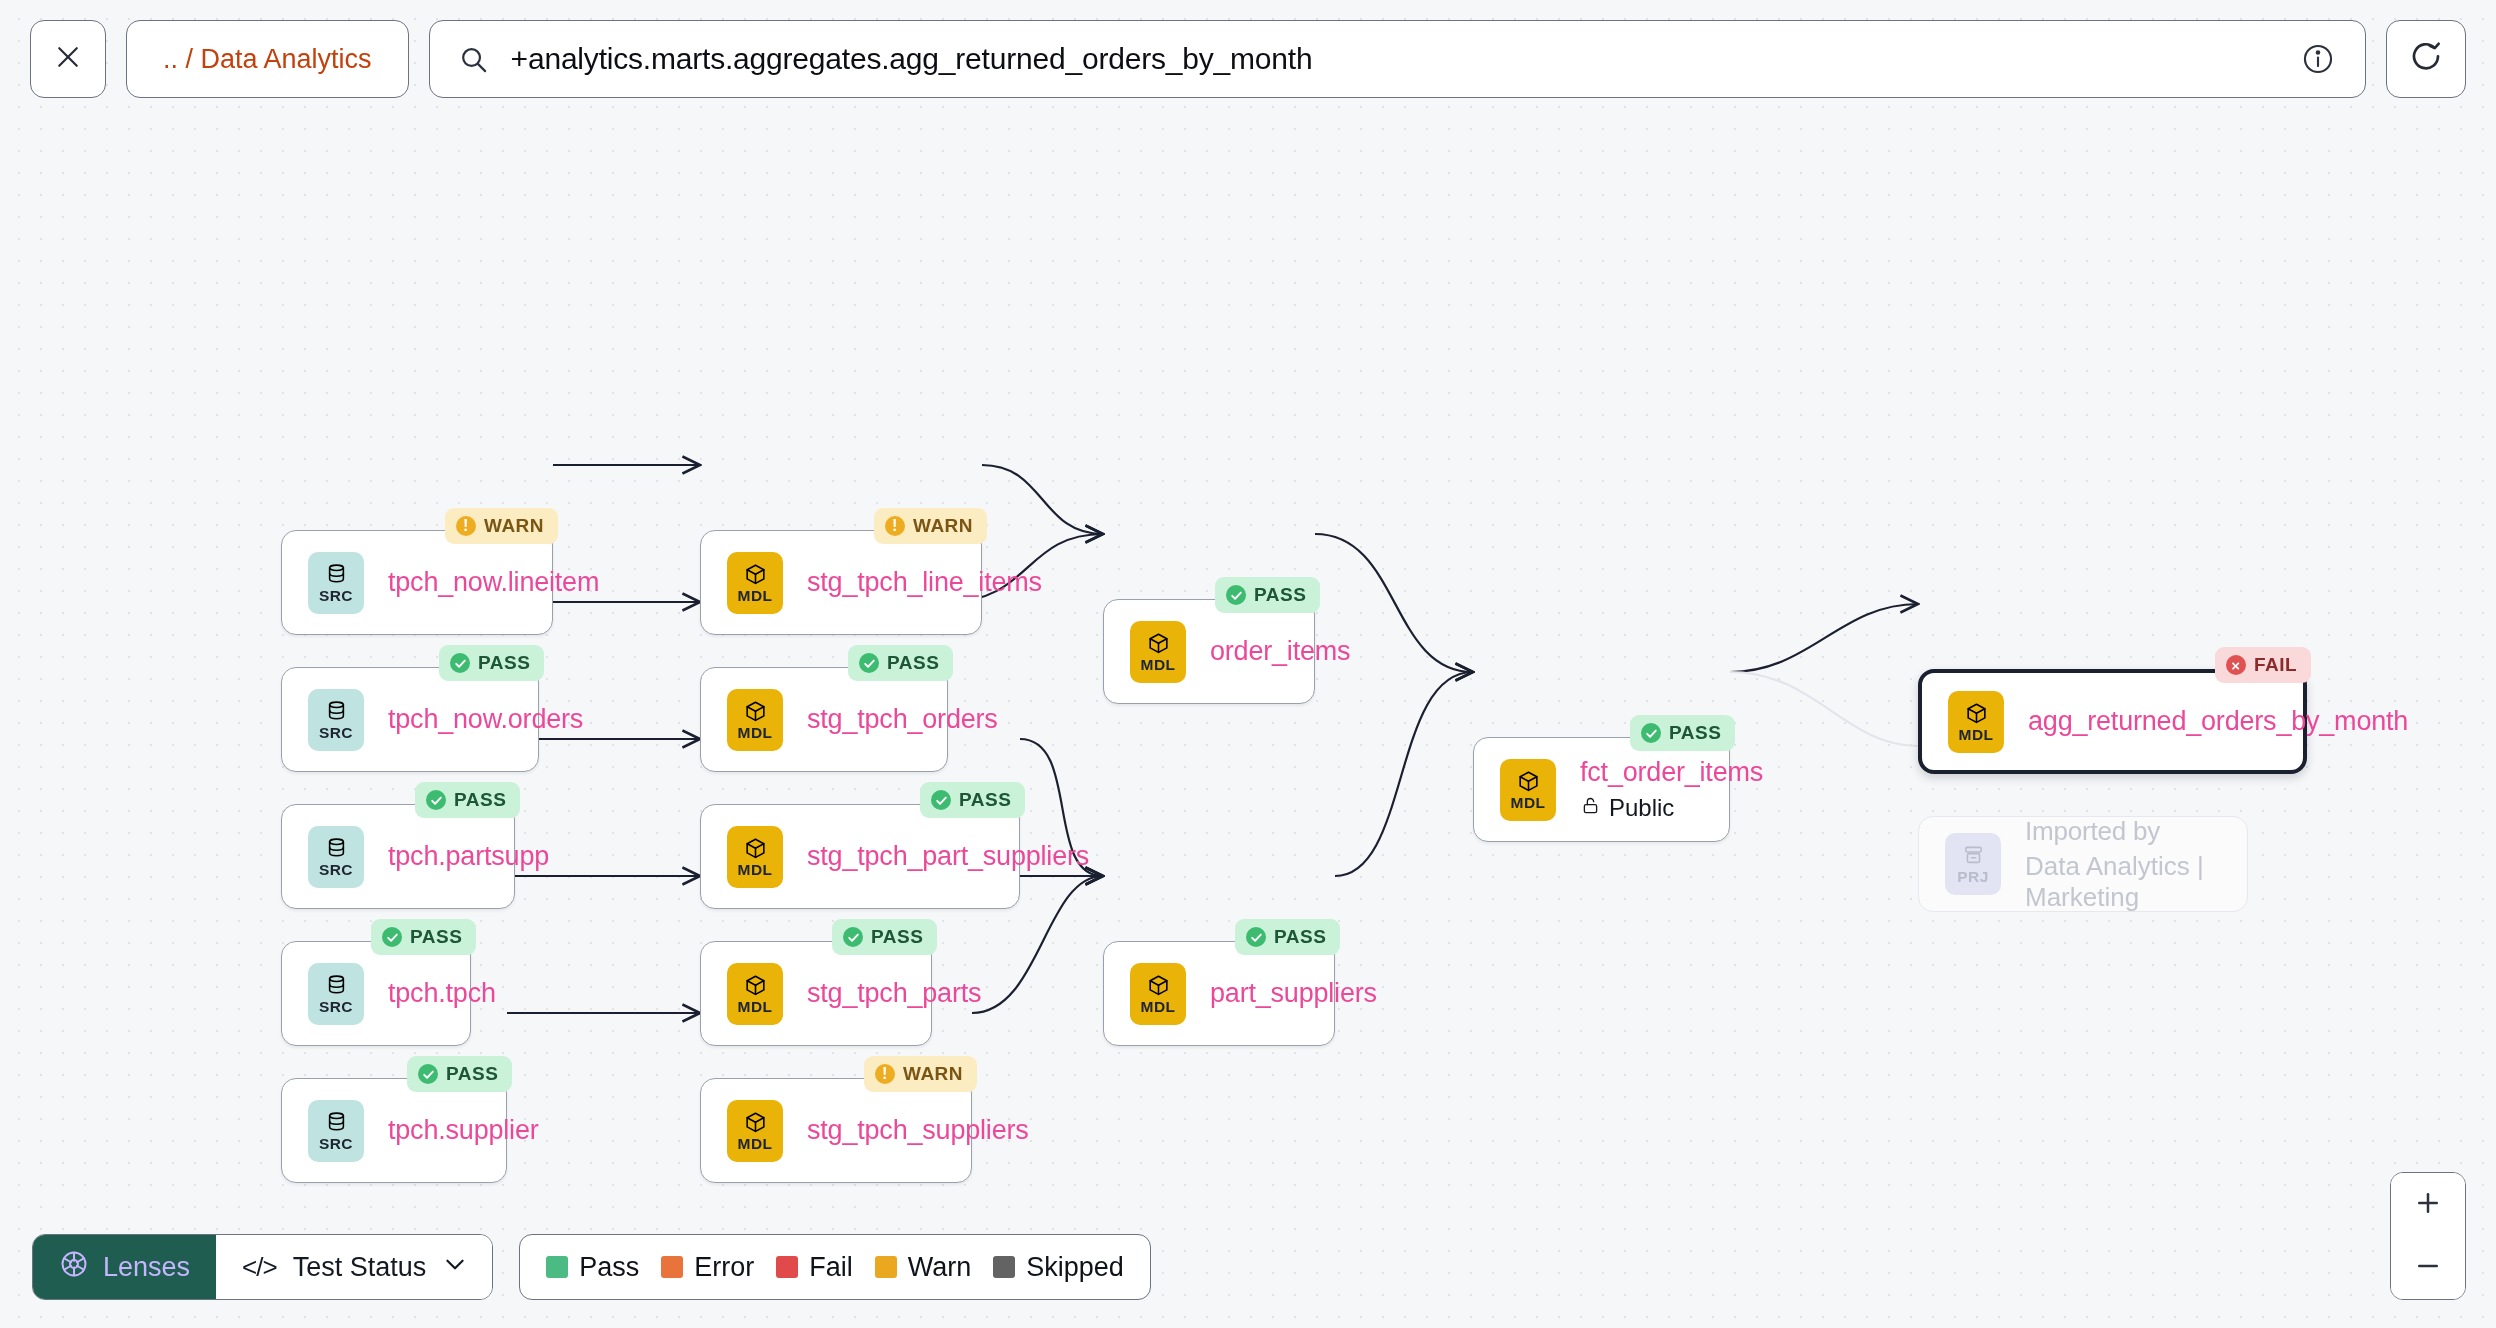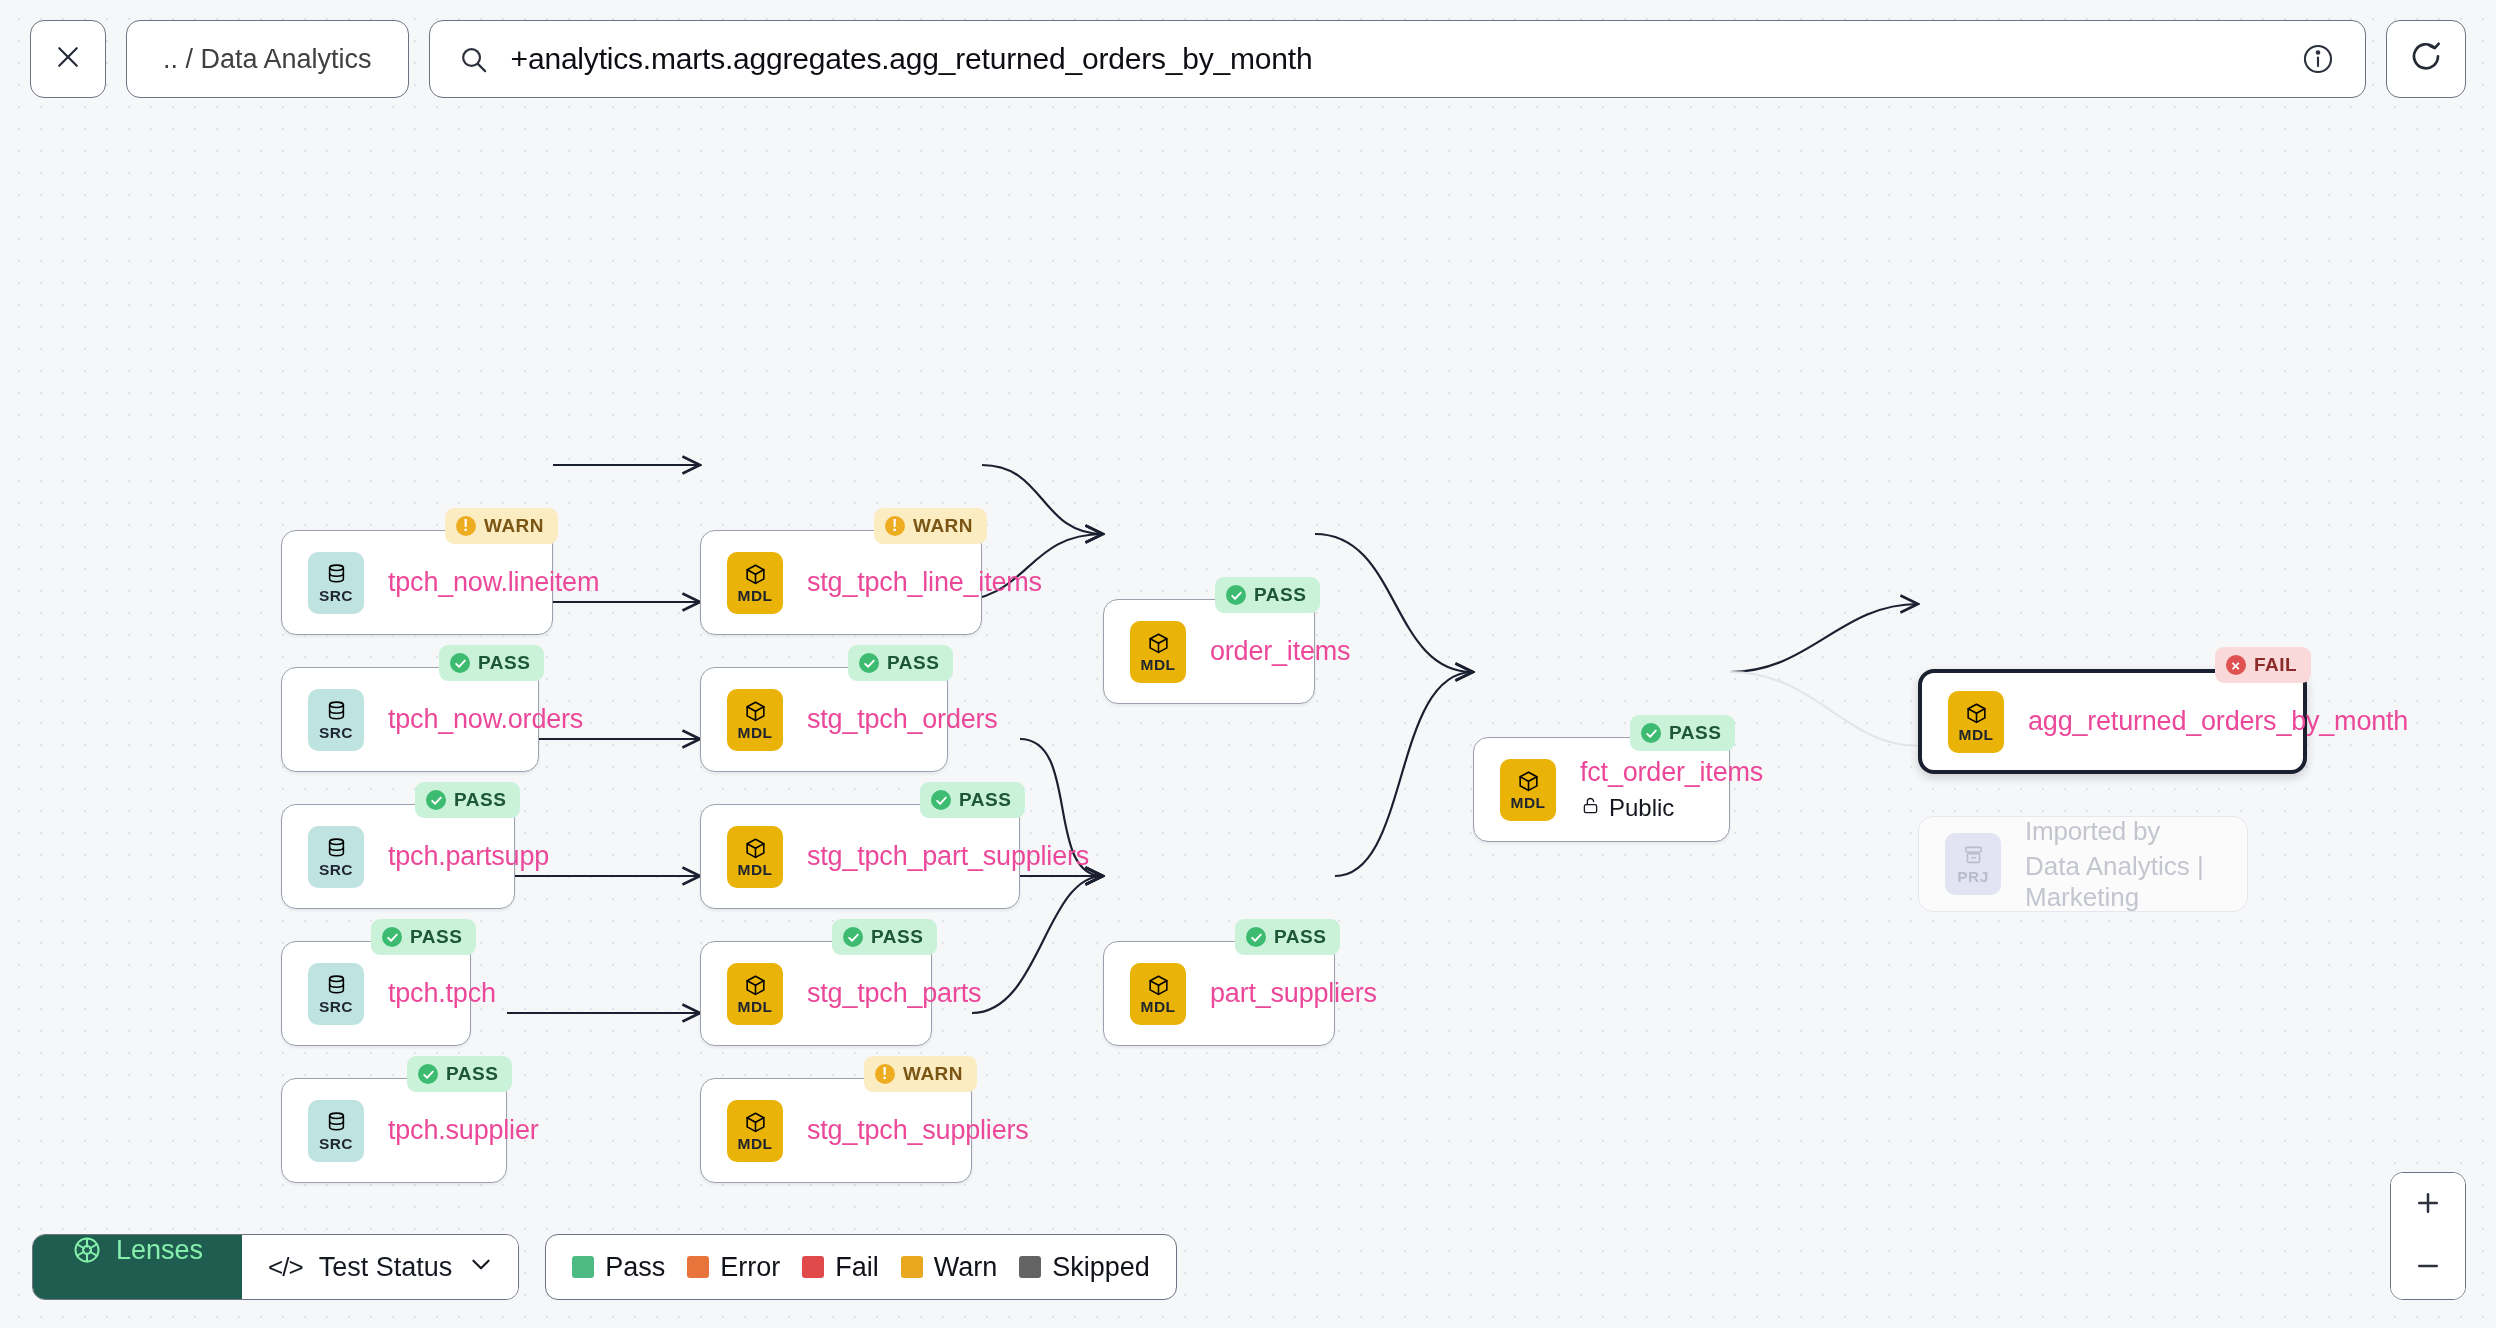--- a/index.html
+++ b/index.html
@@ -33,21 +33,21 @@
     border-radius: 14px;
     height: 78px;
     display: flex; align-items: center; justify-content: center;
     color: #252a35;
   }
   #close-btn { width: 76px; flex: 0 0 76px; }
   #close-btn svg { width: 30px; height: 30px; }
   #breadcrumb-btn {
     padding: 0 36px;
     font-size: 27px;
-    color: #404040;
+    color: #c2410c;
     white-space: nowrap;
   }
   #searchbar {
     flex: 1 1 auto;
     display: flex; align-items: center;
     padding: 0 30px 0 28px;
     gap: 22px;
     min-width: 0;
   }
   #searchbar .sicon { flex: 0 0 auto; display:flex; }
@@ -159,23 +159,23 @@
   }
   #lenses-group {
     display: flex; align-items: stretch;
     height: 66px;
     border-radius: 13px;
     border: 1.5px solid #6b7280;
     overflow: hidden;
     background: #fff;
   }
   #lenses-btn {
-    background: #1f5d50; color: #86efac;
-    display: flex; gap: 14px;
-    padding: 0 39px;
+    background: #1f5d50; color: #c4b5fd;
+    display: flex; align-items: center; gap: 14px;
+    padding: 0 26px;
     font-size: 27px;
   }
   #lenses-btn svg { width: 30px; height: 30px; }
   #teststatus-btn {
     display: flex; align-items: center; gap: 16px;
     padding: 0 24px 0 26px;
     color: #151922; font-size: 27px;
     background: #ffffff;
   }
   #teststatus-btn .code { font-size: 26px; letter-spacing: -1px; }

